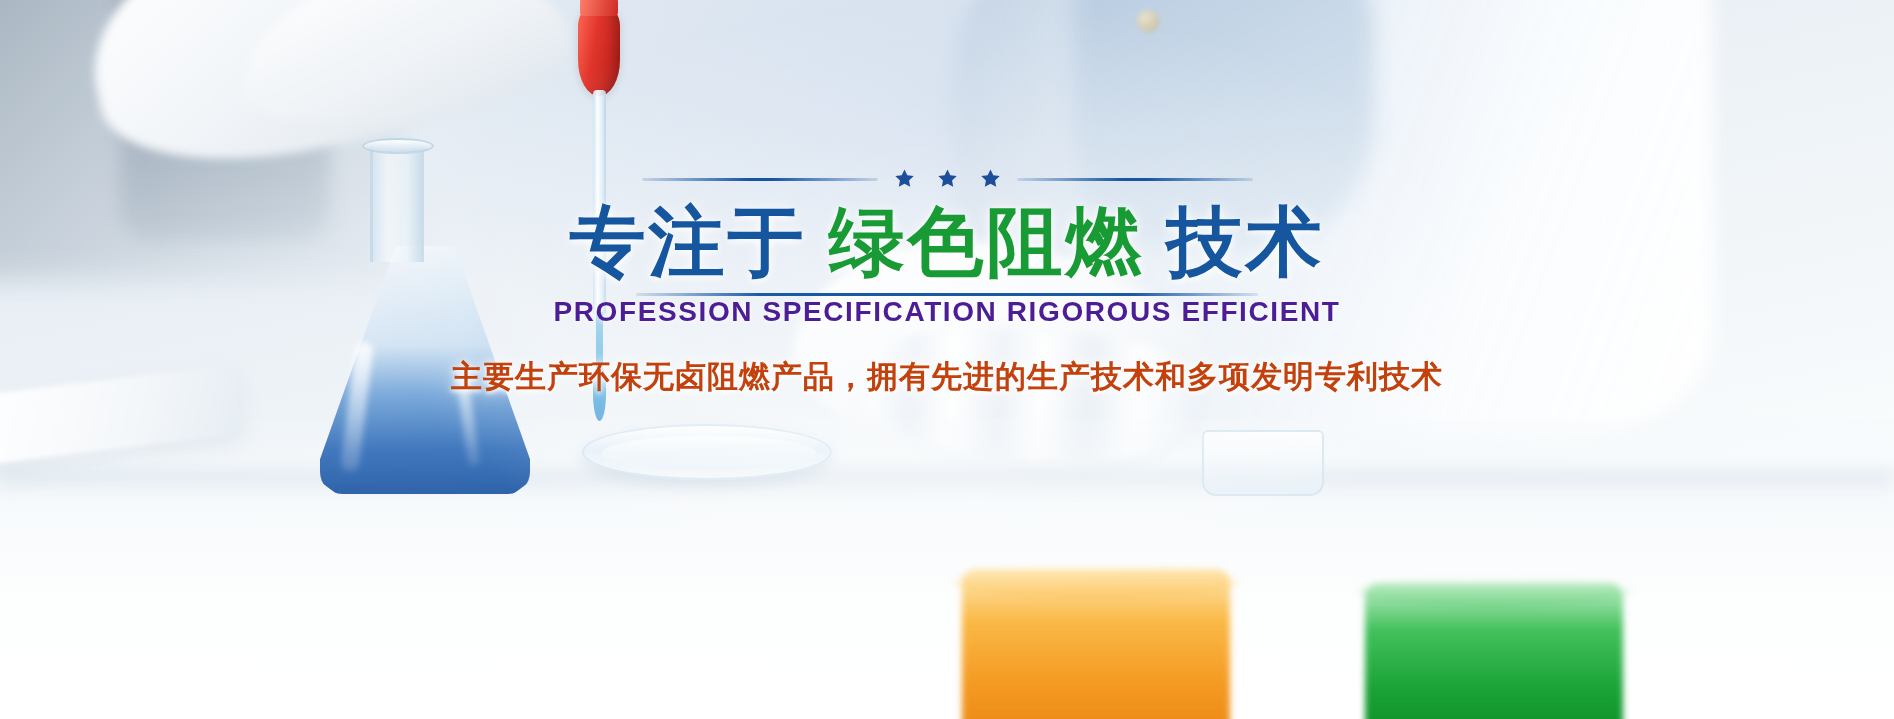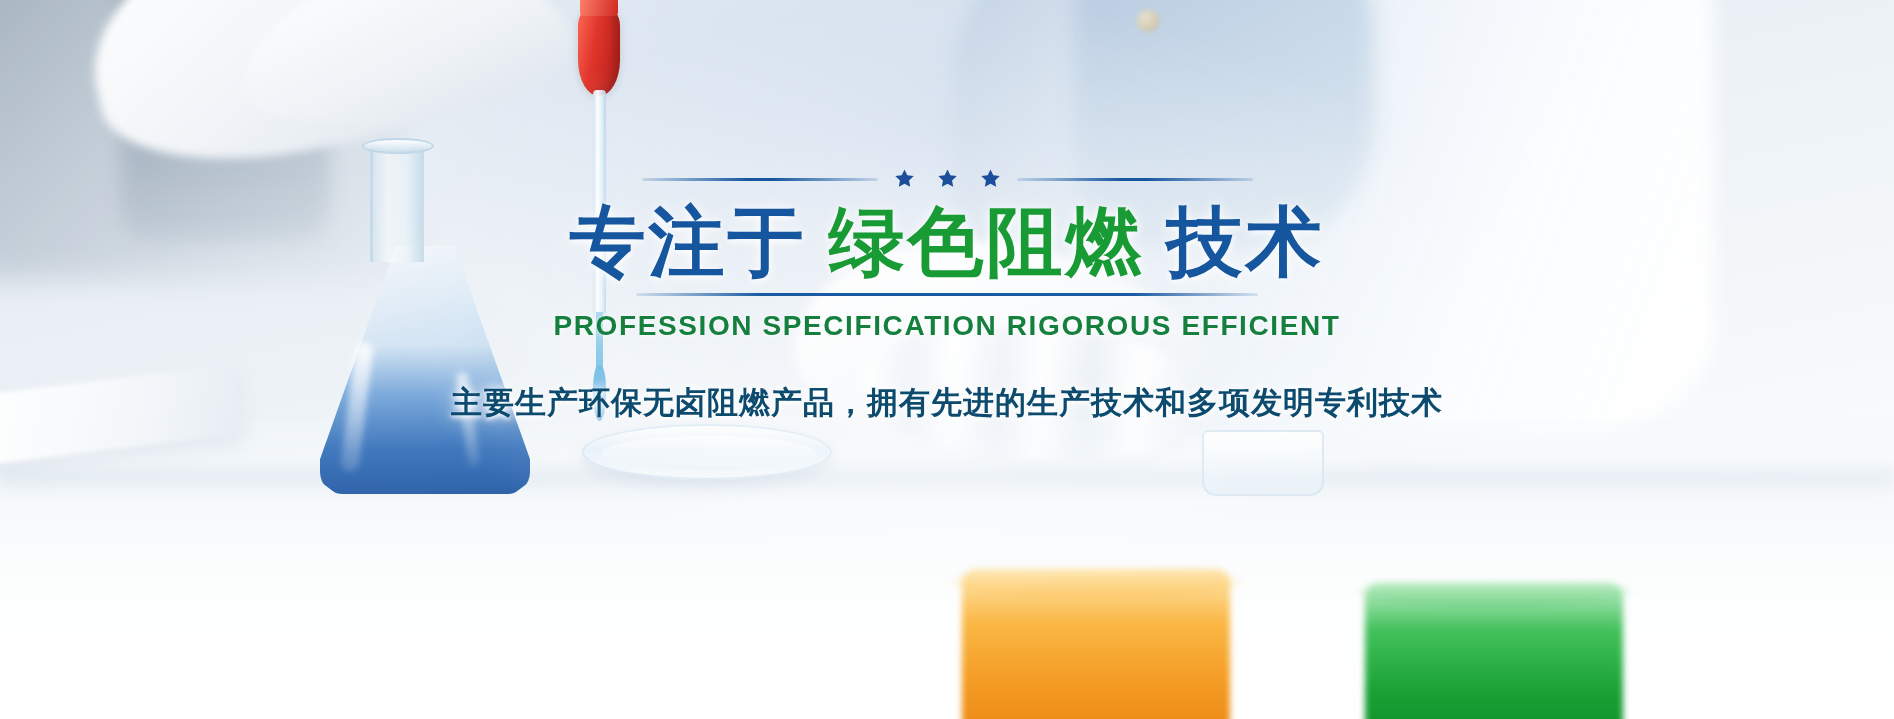--- a/index.html
+++ b/index.html
@@ -365,35 +365,34 @@
 
   .under-rule {
     margin-top: 10px;
     width: 622px;
     height: 3px;
     background: linear-gradient(90deg, rgba(21,86,160,.12), #1a5aa4 20%, #1a5aa4 80%, rgba(21,86,160,.12));
     border-radius: 2px;
   }
 
   .subtitle {
-    margin-top: 14px;
     font-size: 28px;
     font-weight: 700;
     letter-spacing: 1.6px;
-    color: #15803d;
+    color: #4c1d95;
     white-space: nowrap;
     text-shadow: 0 1px 5px rgba(255,255,255,.8);
   }
 
   .tagline {
-    margin-top: 40px;
+    margin-top: 28px;
     font-size: 31px;
     font-weight: 700;
     letter-spacing: 1px;
-    color: #0c4a6e;
+    color: #c2410c;
     white-space: nowrap;
     text-shadow: 0 0 10px rgba(255,255,255,.95), 0 0 20px rgba(255,255,255,.8), 0 2px 4px rgba(255,255,255,.9);
   }
 </style>
 </head>
 <body>
 
 <div class="banner">
 
   <div class="bg-base"></div>

